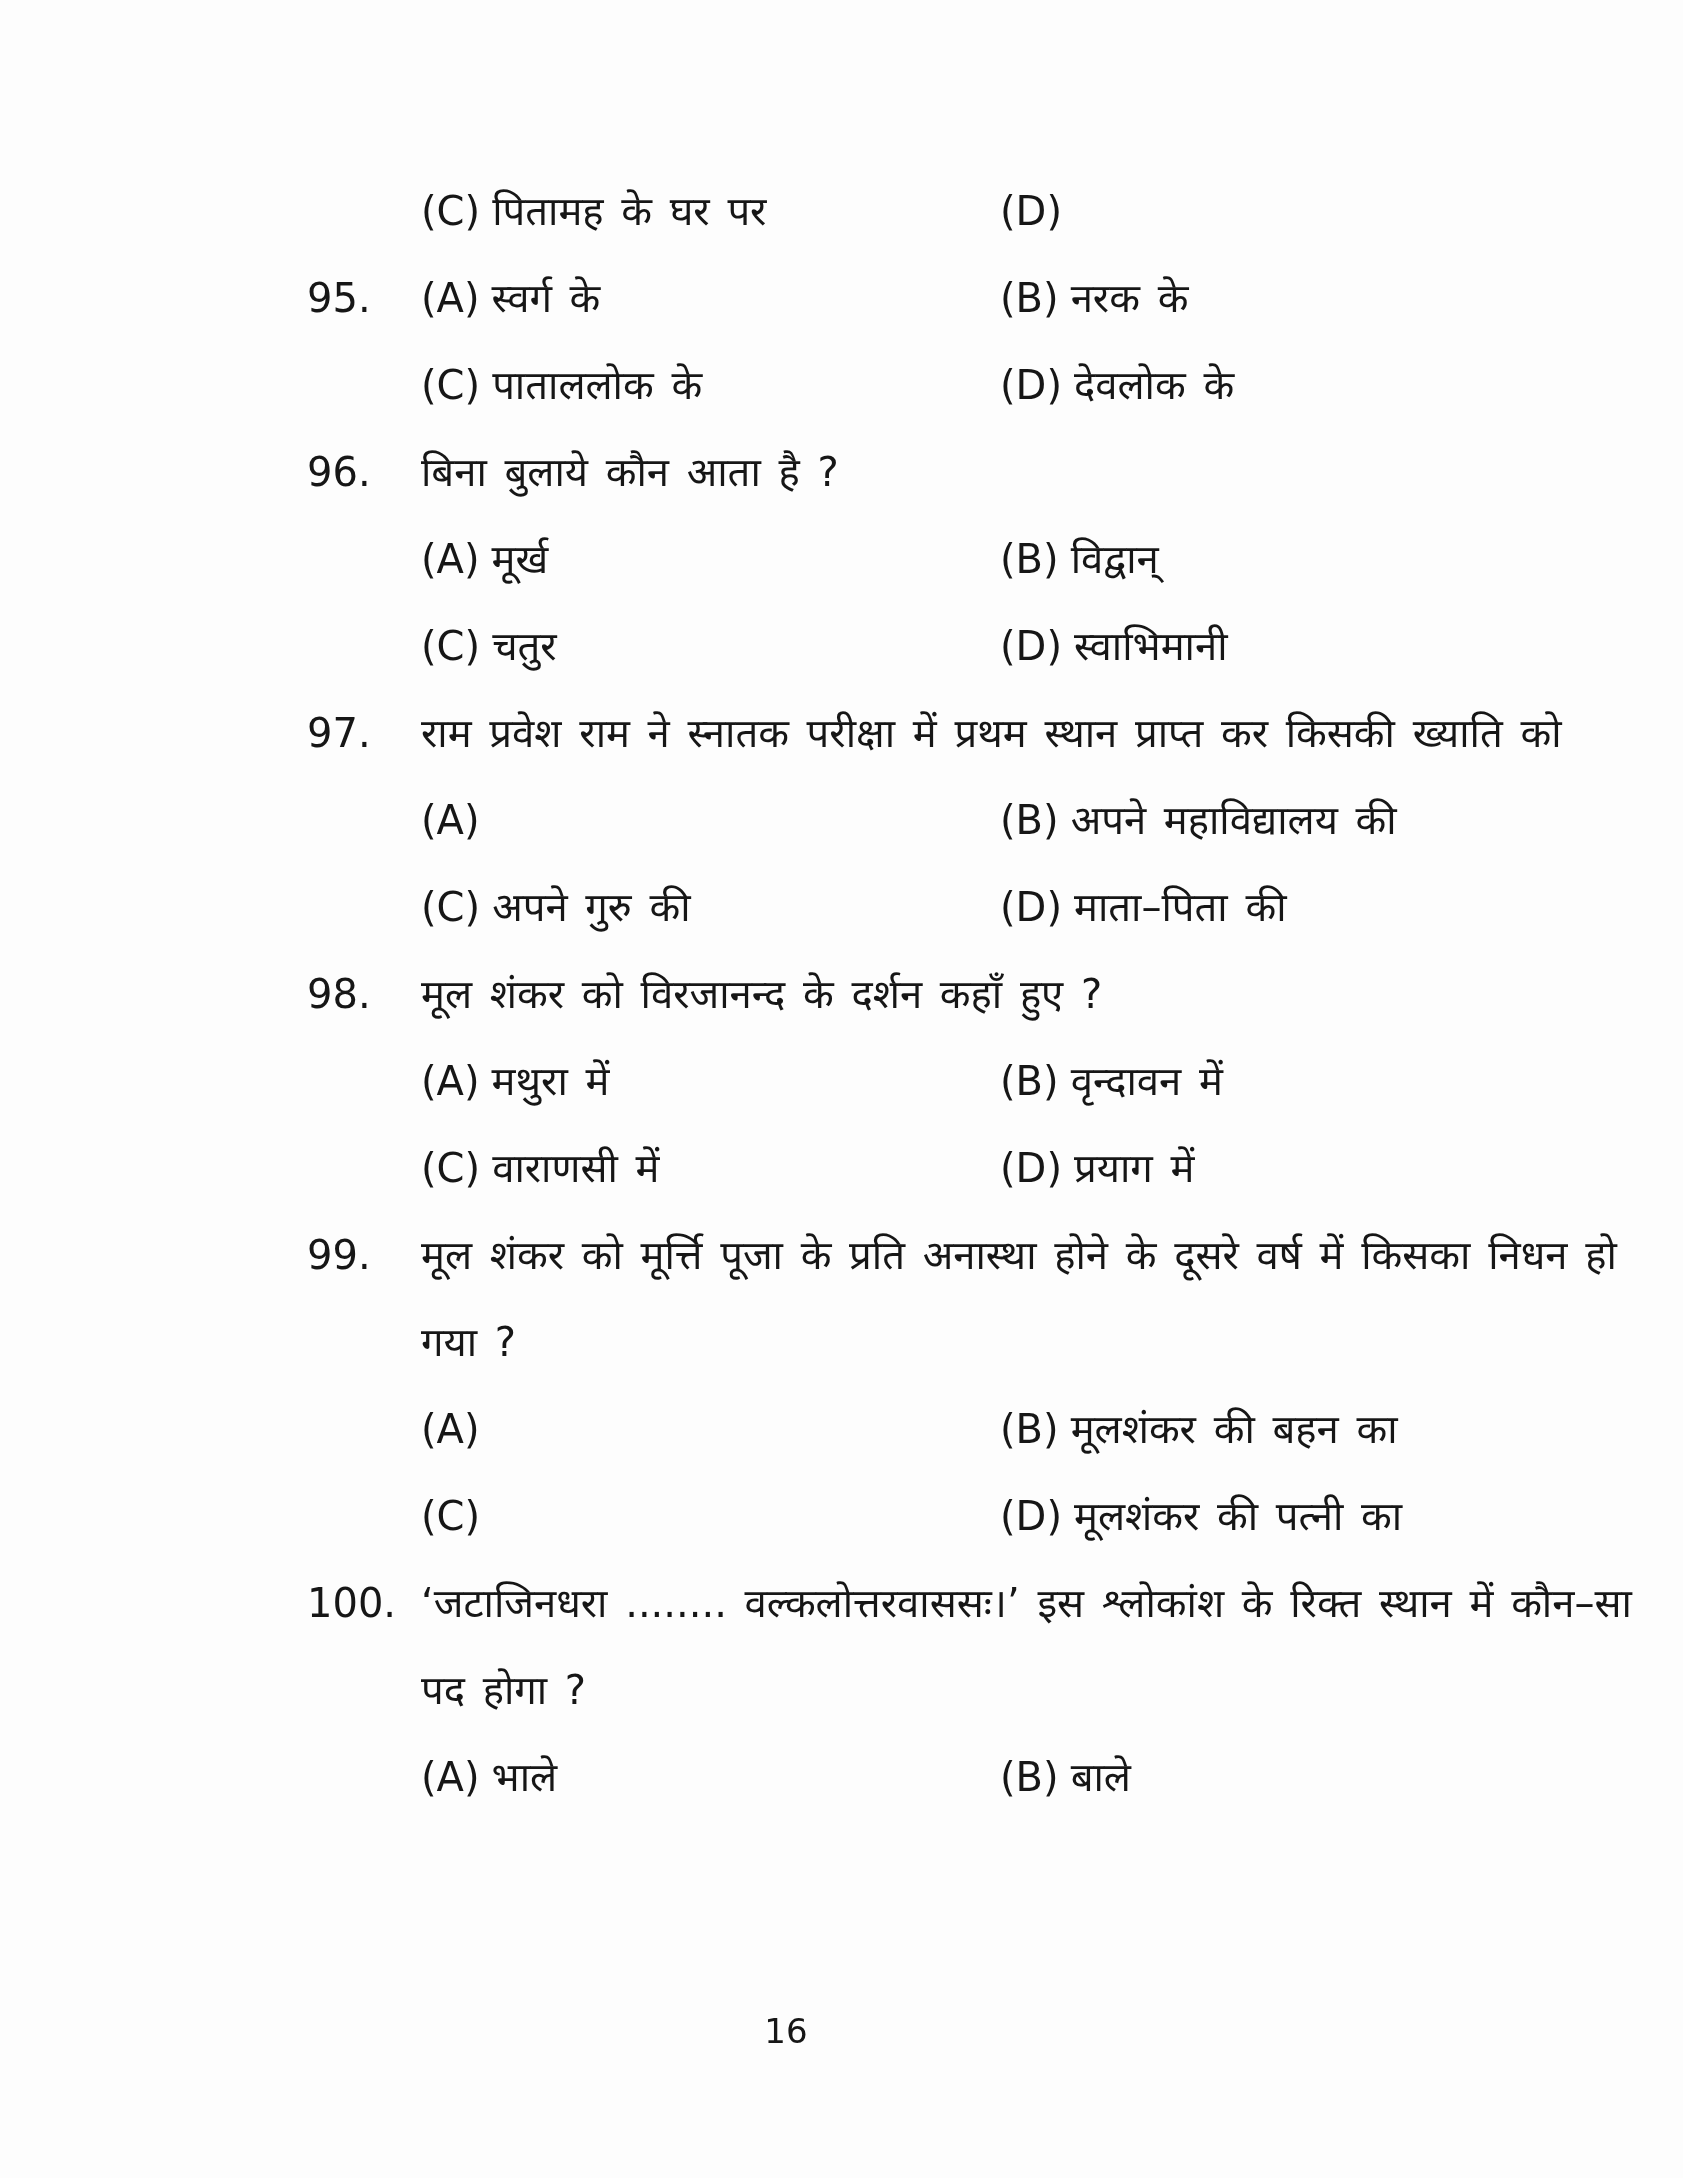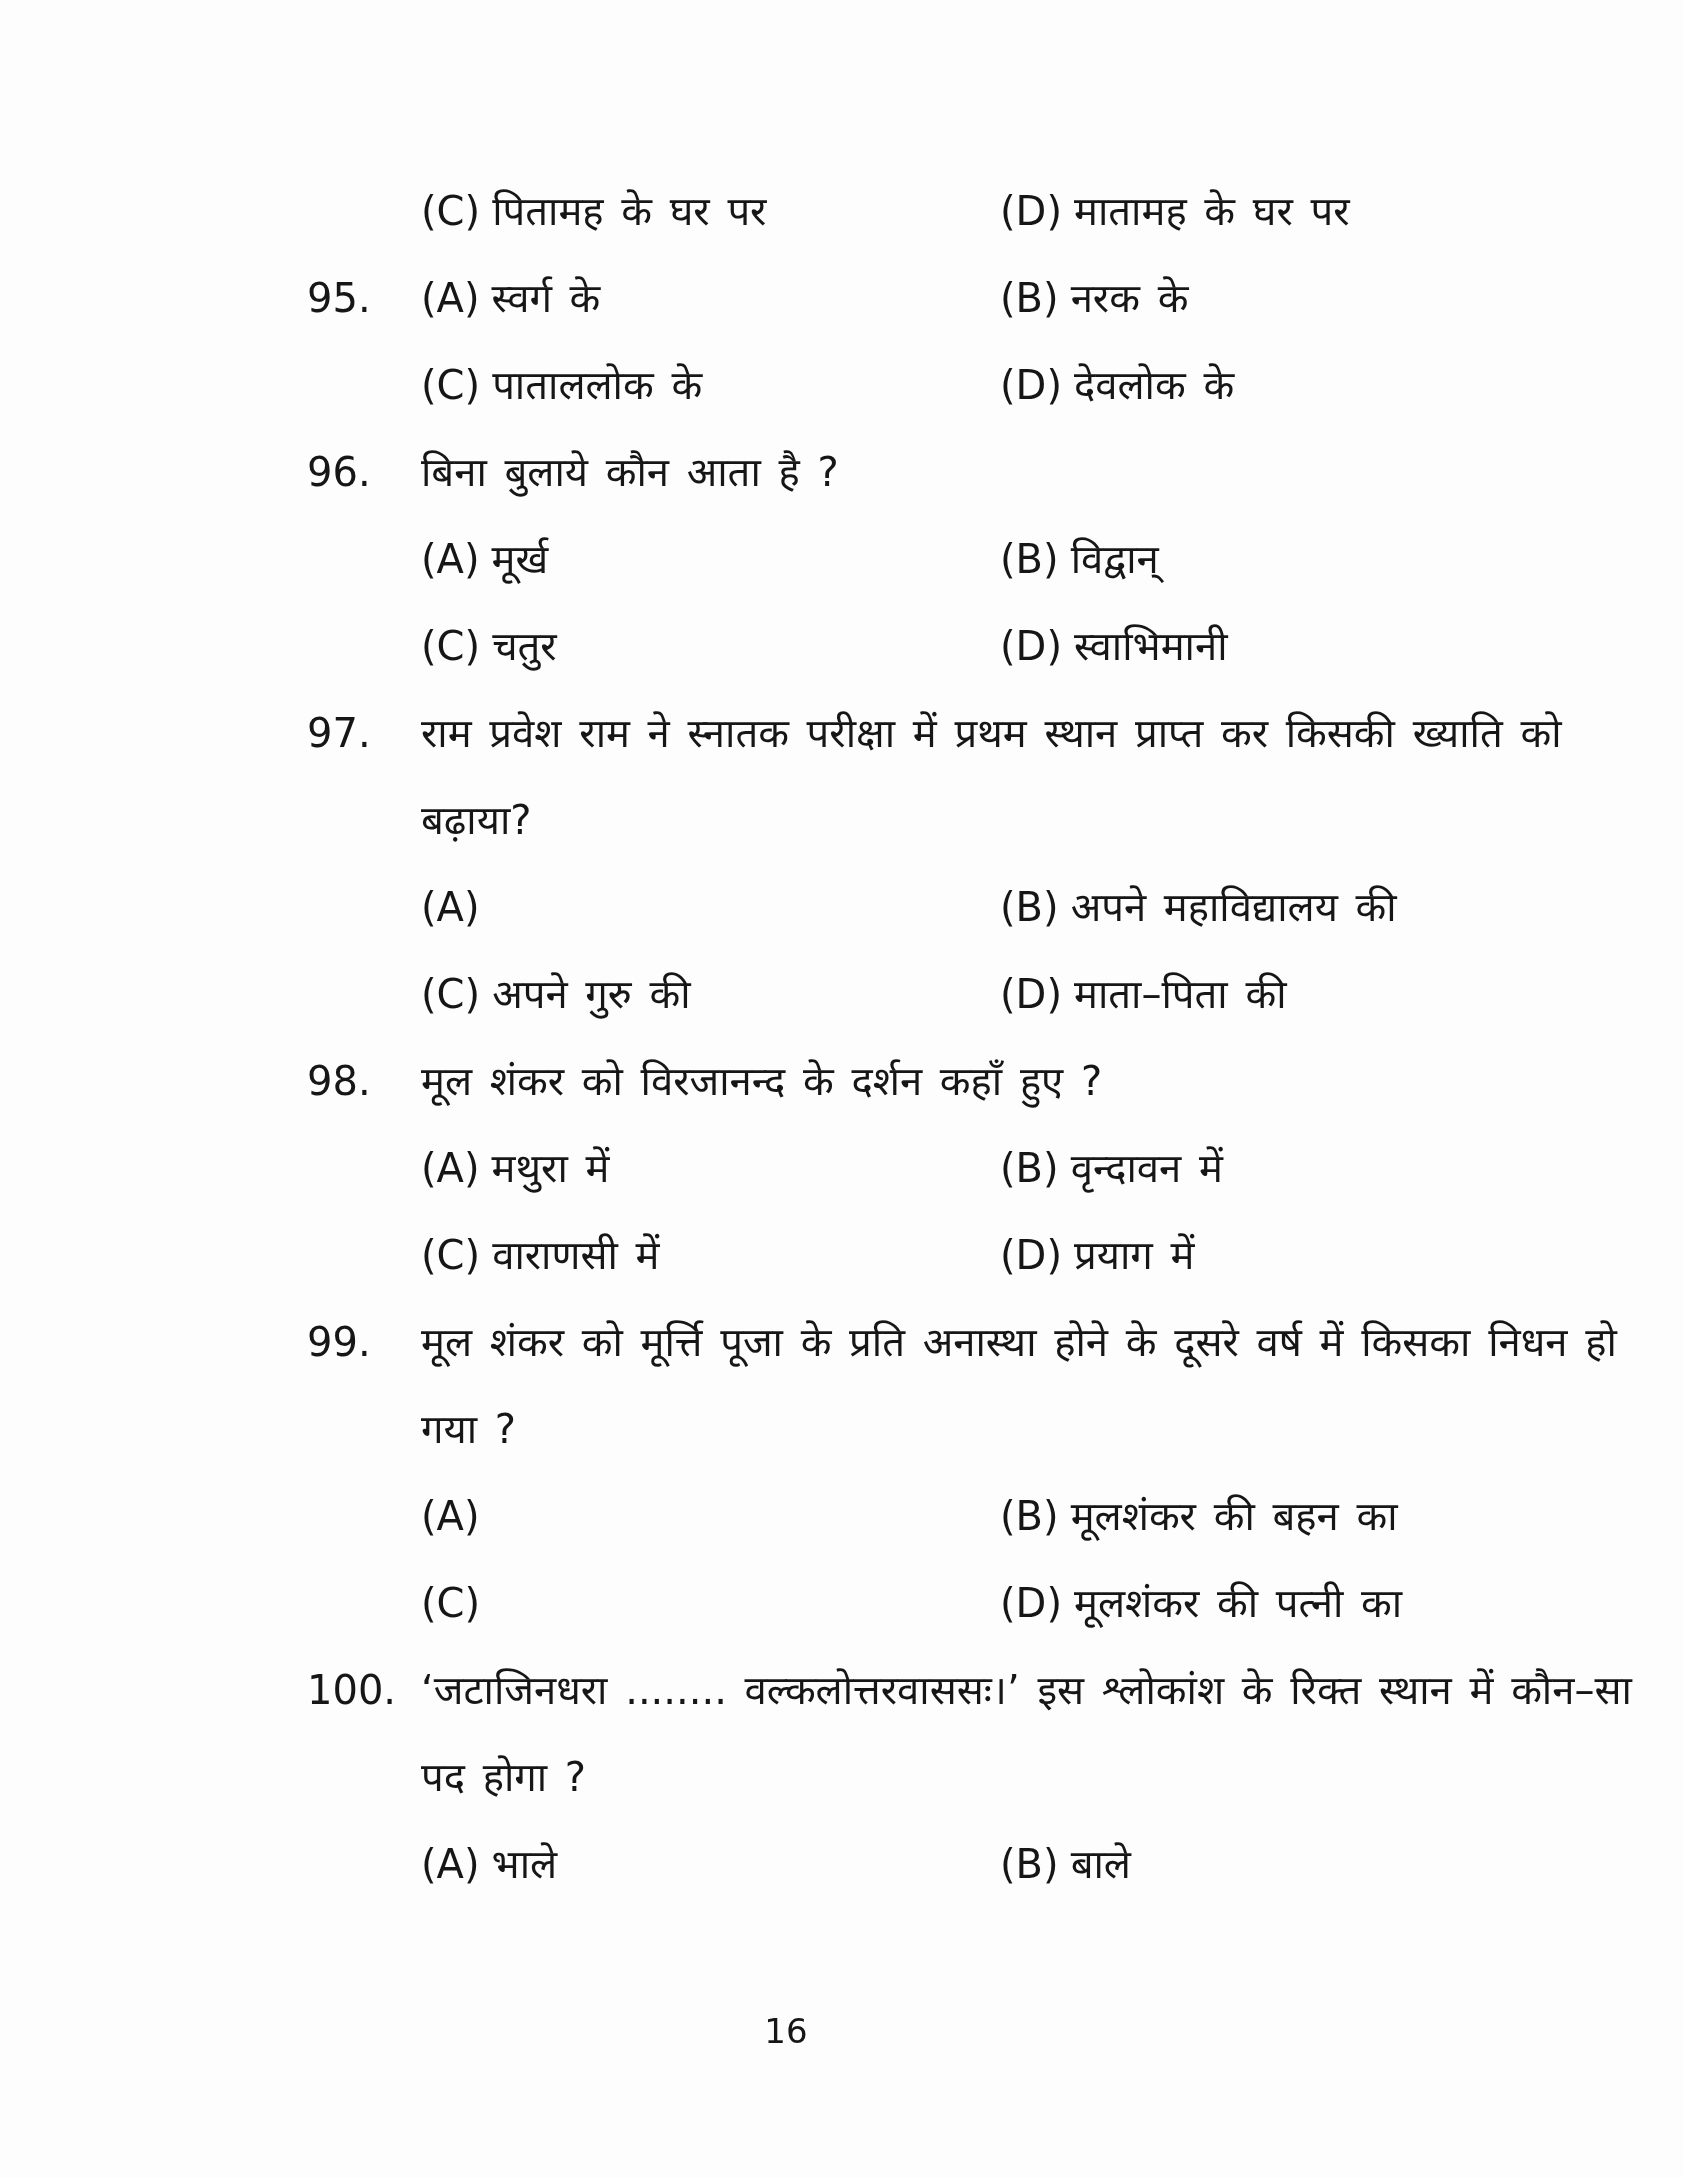--- a/index.html
+++ b/index.html
@@ -56,21 +56,20 @@
   <div class="question">
     <div class="qnum"></div>
     <div class="qbody">
       <div class="optrow line">
         <div class="opt opt-left">
           <span class="optlabel">(C)</span>
           <span class="qtext">पितामह के घर पर</span>
         </div>
         <div class="opt opt-right">
           <span class="optlabel">(D)</span>
-          <span class="qtext">मातामह के घर पर</span>
         </div>
       </div>
     </div>
   </div>
 
   <div class="question">
     <div class="qnum line">95.</div>
     <div class="qbody">
       <div class="optrow line">
         <div class="opt opt-left">
@@ -119,21 +118,20 @@
           <span class="qtext">स्वाभिमानी</span>
         </div>
       </div>
     </div>
   </div>
 
   <div class="question">
     <div class="qnum line">97.</div>
     <div class="qbody">
       <div class="line qtext">राम प्रवेश राम ने स्नातक परीक्षा में प्रथम स्थान प्राप्त कर किसकी ख्याति को</div>
-      <div class="line qtext">बढ़ाया?</div>
       <div class="optrow line">
         <div class="opt opt-left">
           <span class="optlabel">(A)</span>
         </div>
         <div class="opt opt-right">
           <span class="optlabel">(B)</span>
           <span class="qtext">अपने महाविद्यालय की</span>
         </div>
       </div>
       <div class="optrow line">

